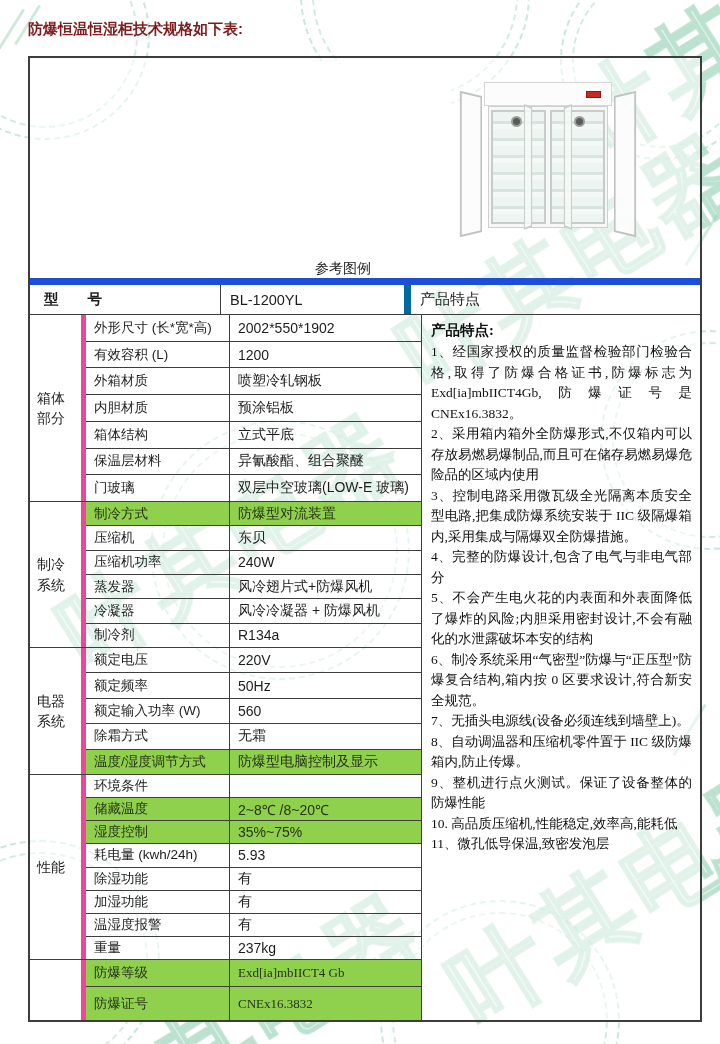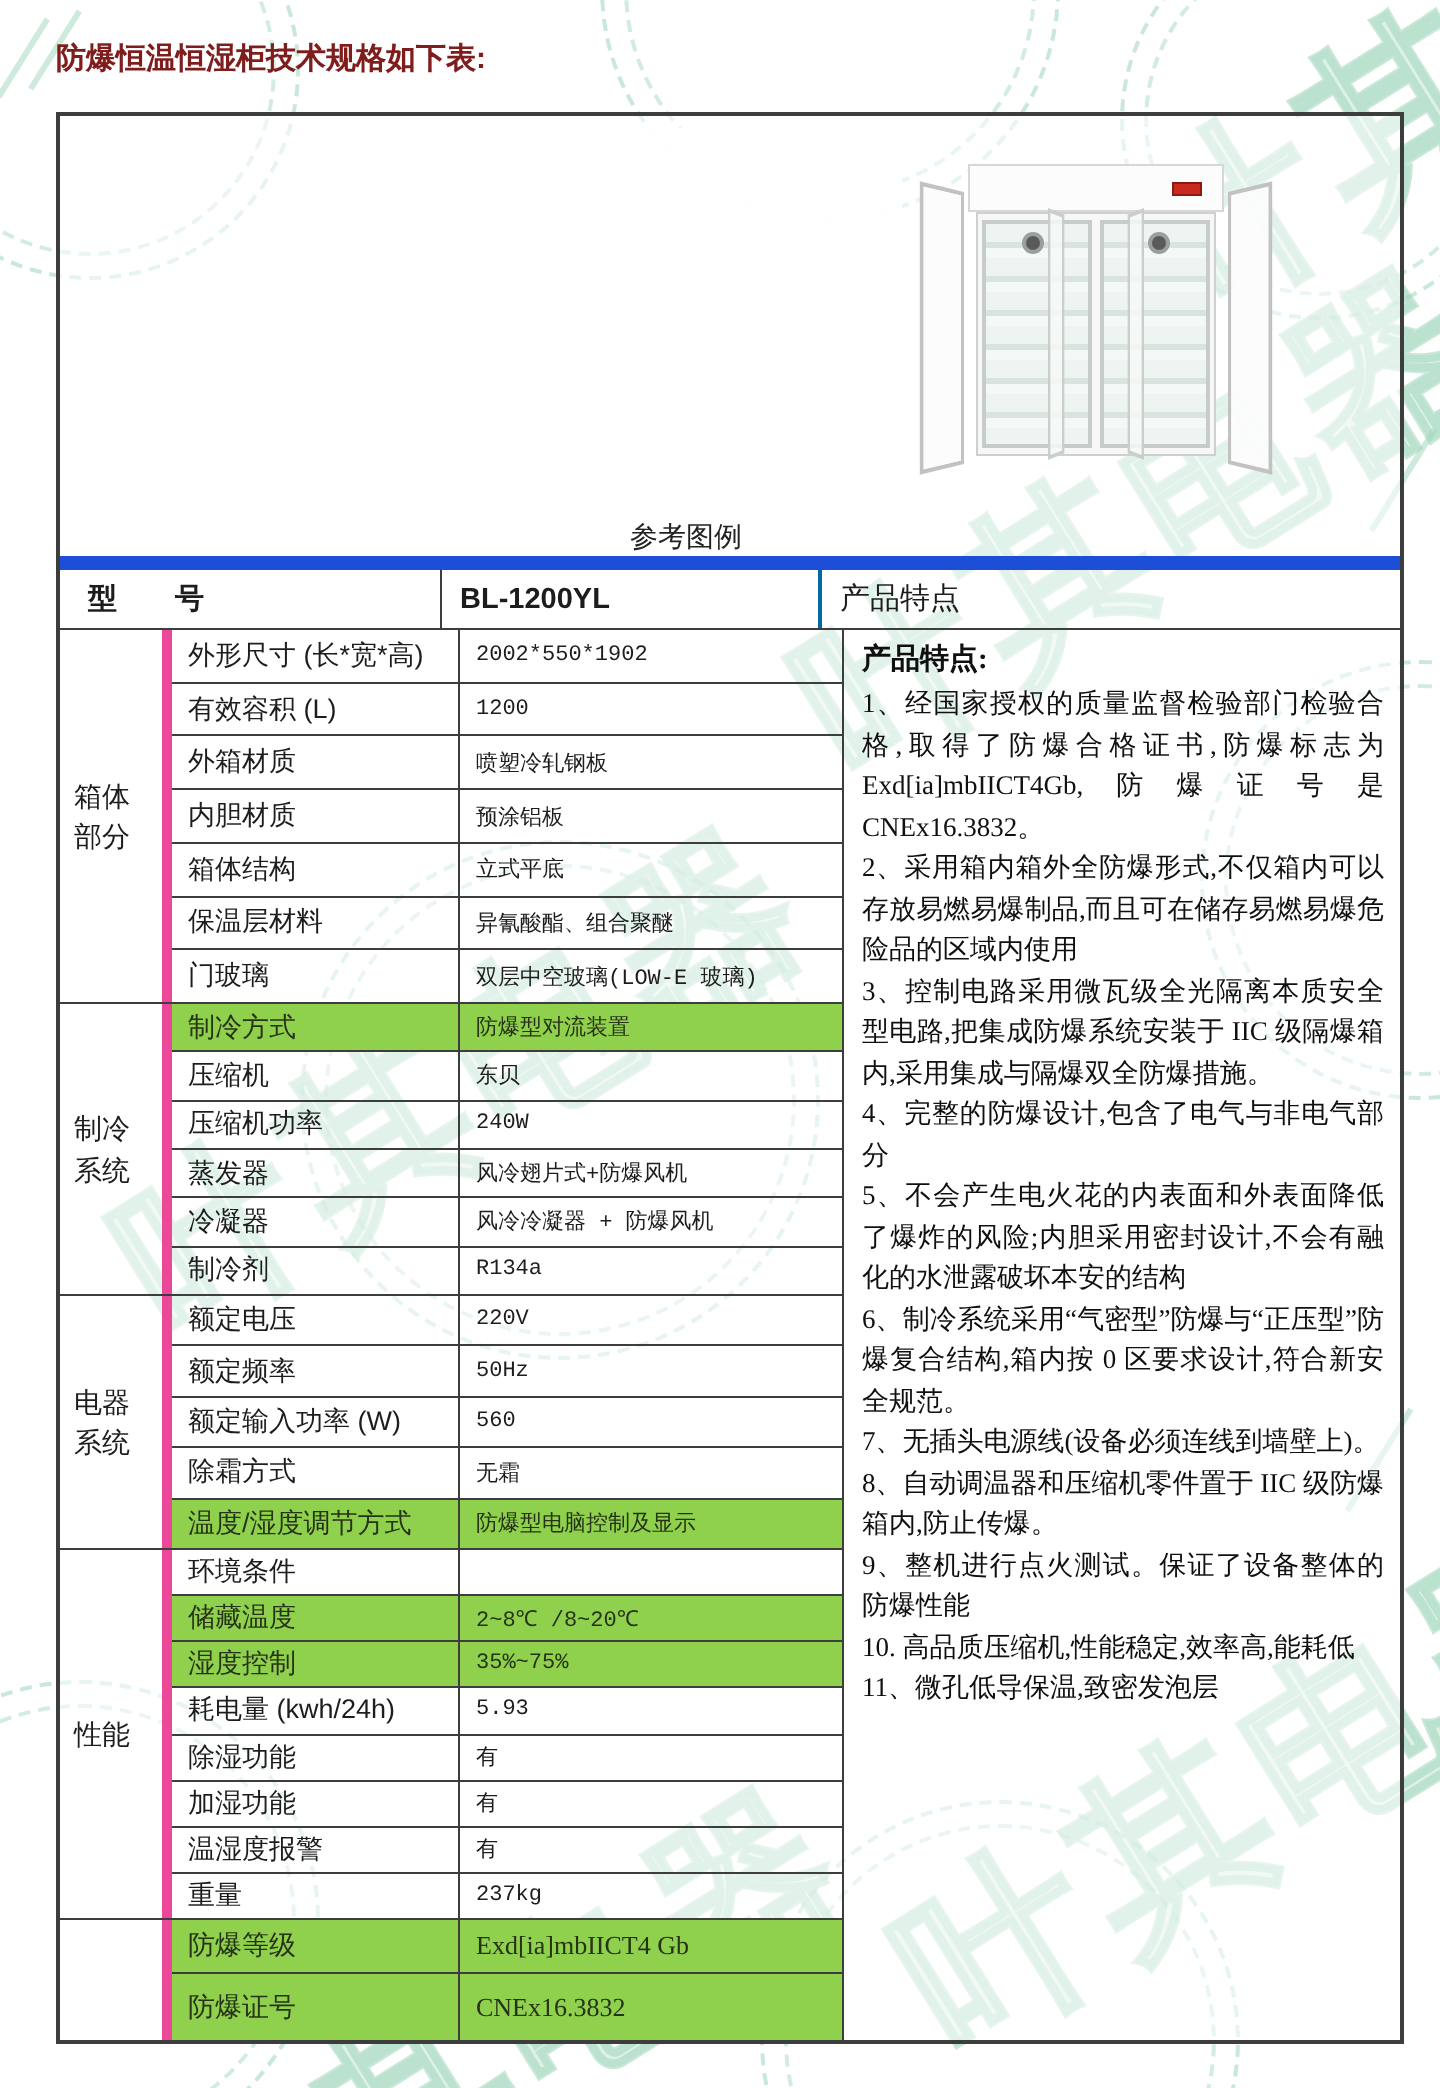--- a/index.html
+++ b/index.html
@@ -30,40 +30,40 @@
   }
   
   .img-row { height:227px; border-bottom:7px solid #1d4ed8; position:relative; }
   .photo { position:absolute; left:205px; top:6px; width:216px; height:194px; background:rgba(255,255,255,0.9); }
   .img-caption { position:absolute; left:205px; top:202px; width:216px; text-align:center;
     font-family:"Liberation Serif", serif; font-size:14px; color:#222; }
   
   .hdr-row { height:30px; display:flex; border-bottom:1px solid #3d3d3d; font-size:14.5px; }
   .hdr-cell { display:flex; align-items:center; padding-left:14px; height:100%; }
   .hdr-model  { width:191px; border-right:1px solid #3d3d3d; font-weight:bold; }
-  .hdr-value  { width:190px; border-right:2px solid #0369a1; font-weight:bold; padding-left:9px;}
+  .hdr-value  { width:190px; border-right:7px solid #0369a1; font-weight:normal; padding-left:9px;}
   .hdr-feat   { flex:1; font-family:"Liberation Serif", serif; font-size:15px; padding-left:9px; }
   
   .body { flex:1; display:flex; min-height:0; }
   .spec-left { width:392px; border-right:1px solid #3d3d3d; display:flex; flex-direction:column; }
   .group { display:flex; border-bottom:1px solid #3d3d3d; min-height:0; }
   .group:last-child { border-bottom:none; flex:1; }
   .g0 { height:187px; } .g1 { height:146px; } .g2 { height:127px; } .g3 { height:185px; }
   .gname {
     width:56px; border-right:5px solid #ec4899; display:flex; align-items:center;
     padding:0 7px; font-size:14px; line-height:1.45; color:#1d1d1d; word-break:break-all;
   }
   .rows { flex:1; display:flex; flex-direction:column; min-width:0; }
   .row { flex:1; display:flex; align-items:stretch; border-top:1px solid #3d3d3d; min-height:0; }
   .row:first-child { border-top:none; }
   .row .lab {
     width:144px; padding-left:8px; border-right:1px solid #3d3d3d;
     display:flex; align-items:center; font-size:13.5px; color:#1d1d1d;
   }
-  .row .val { flex:1; padding-left:8px; display:flex; align-items:center; font-size:11px; color:#1d1d1d;font-family:Liberation Mono, monospace; }
+  .row .val { flex:1; padding-left:8px; display:flex; align-items:center; font-size:14px; color:#1d1d1d; }
   .row.hl { background:#8fd04c; }
   .row.hl .lab, .row.hl .val { color:#273317; }
   .val.serif { font-family:Liberation Serif, serif; font-size:13px; }
   .g4 .row:first-child { flex:0 0 26px; }
   .g4 .row:last-child  { flex:1; }
   
   .features { flex:1; padding:4px 8px 4px 9px; font-family:"Liberation Serif", serif;
     font-size:13.5px; line-height:1.52; color:#101010; overflow:hidden; }
   .features .ftitle { font-weight:bold; font-size:14.5px; margin-bottom:1px; }
   .features p { margin:0; text-align:justify; }

